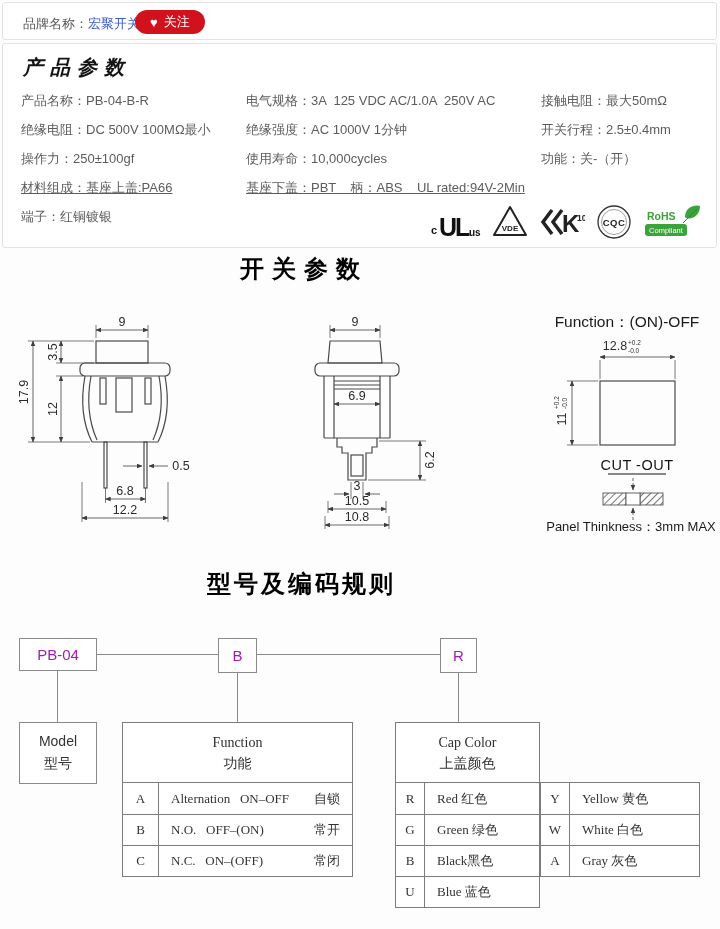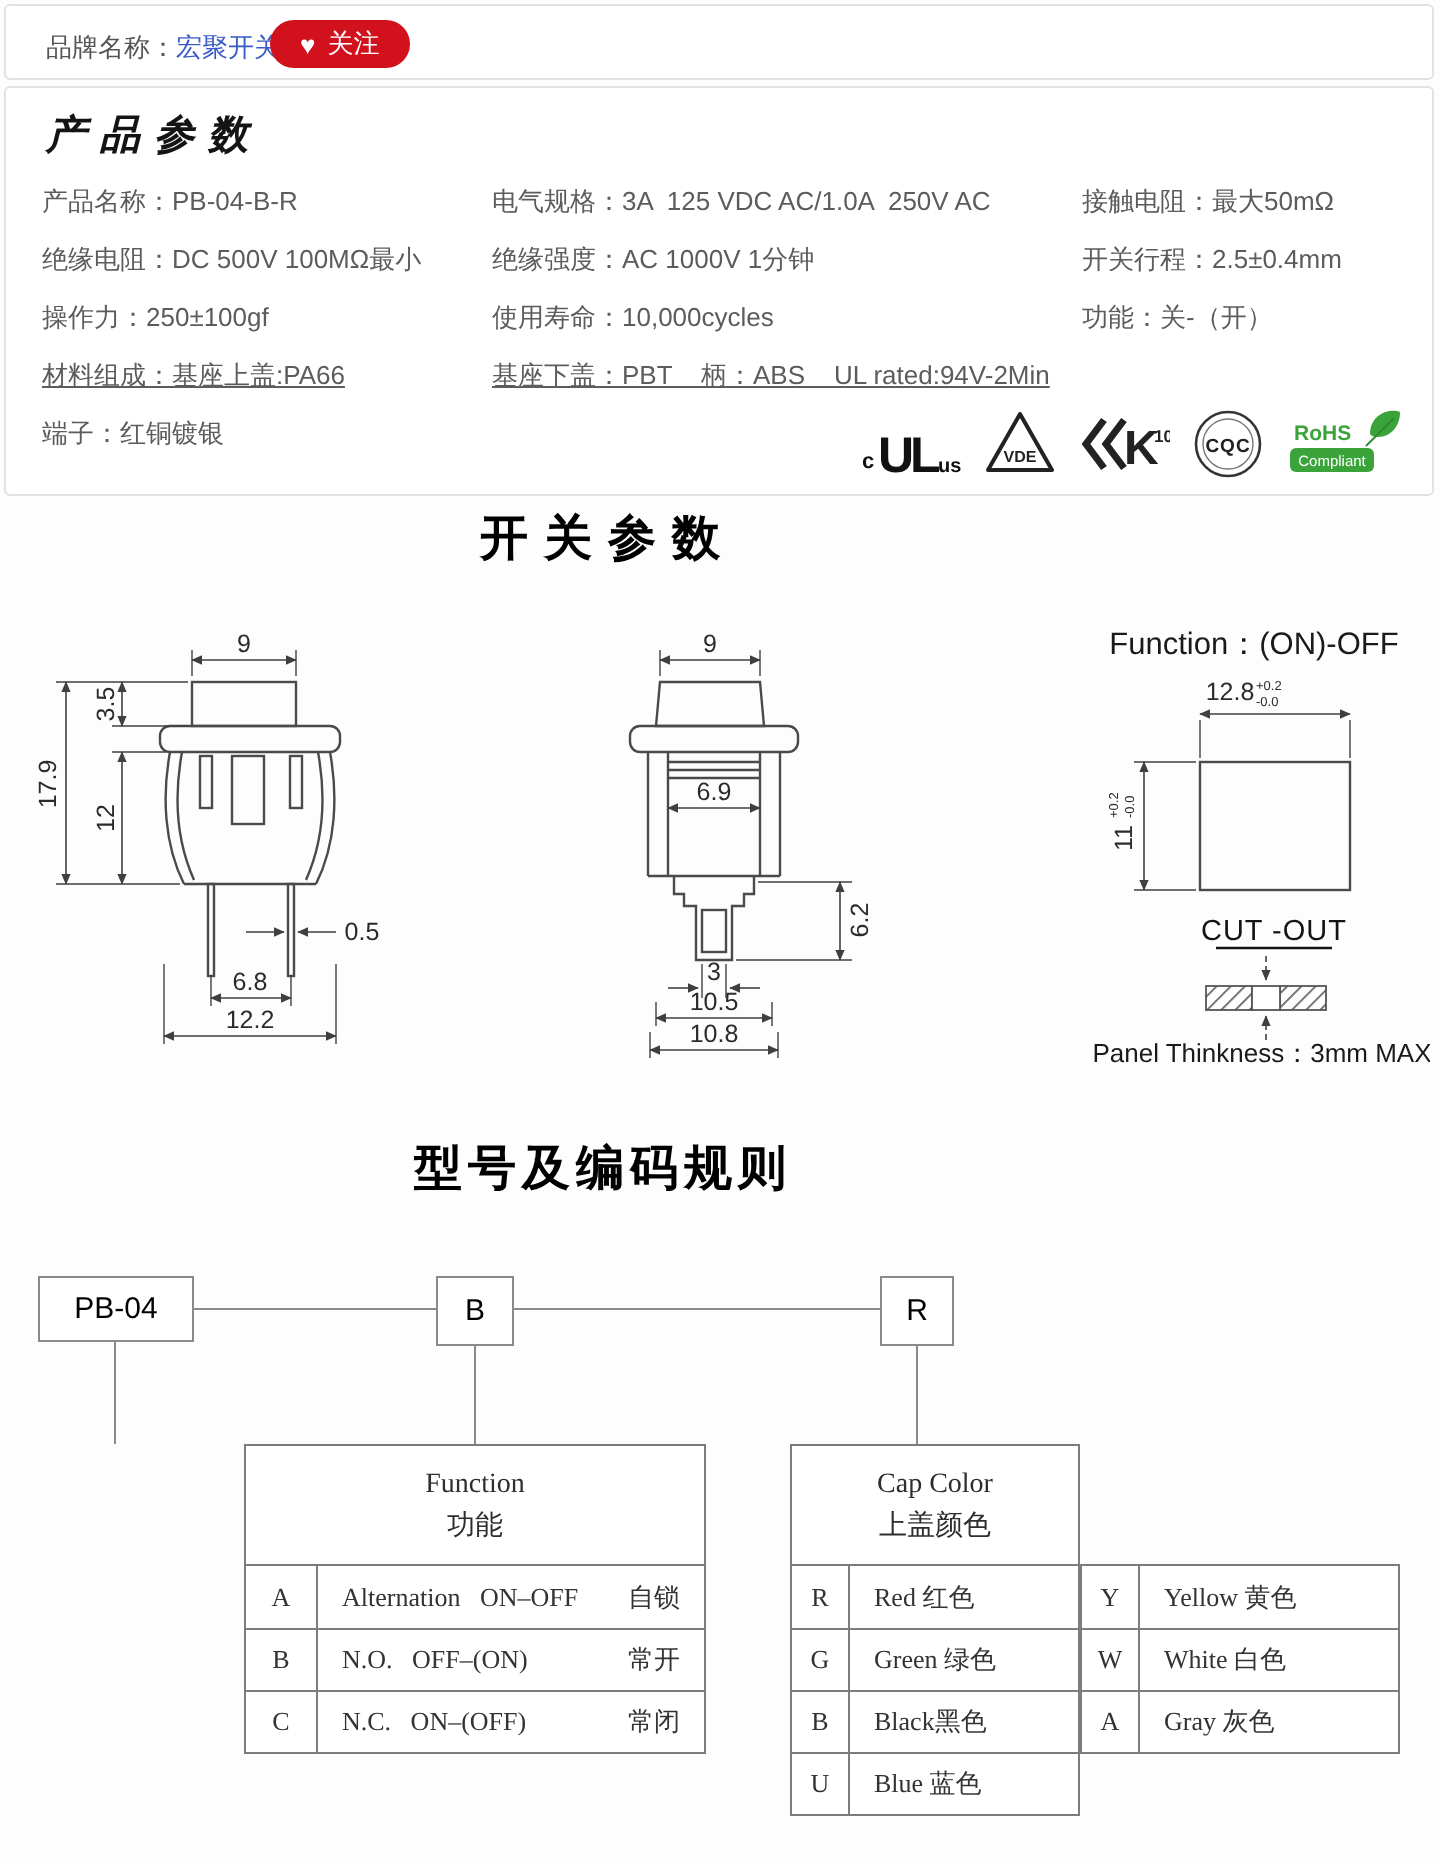--- a/index.html
+++ b/index.html
@@ -38,21 +38,21 @@
   .draw{position:absolute;}
   .o{stroke:#4a4a4a;fill:none;stroke-width:1.2;}
   .d{stroke:#3f3f3f;fill:none;stroke-width:0.8;}
   .e{stroke:#3f3f3f;fill:none;stroke-width:0.7;}
   .t{font-size:12.5px;fill:#2b2b2b;text-anchor:middle;font-family:"Liberation Sans","DejaVu Sans",sans-serif;}
   .ts{font-size:6.5px;fill:#2b2b2b;font-family:"Liberation Sans","DejaVu Sans",sans-serif;}
   .big{font-size:15.5px;fill:#1a1a1a;}
   
   .coding{position:absolute;left:0;top:630px;width:720px;height:299px;}
   .cbox{position:absolute;border:1px solid #8a8a8a;box-sizing:border-box;background:#fff;
-        display:flex;align-items:center;justify-content:center;font-size:15px;color:#000000;}
+        display:flex;align-items:center;justify-content:center;font-size:15px;color:#a21caf;}
   .hline{position:absolute;height:1px;background:#8a8a8a;}
   .vline{position:absolute;width:1px;background:#8a8a8a;}
   .modelbox{left:19px;top:92px;width:78px;height:62px;flex-direction:column;font-size:14px;line-height:1.55;color:#333;}
   .ctable{position:absolute;border:1px solid #7c7c7c;box-sizing:border-box;background:#fff;color:#333;font-family:Liberation Serif, serif;}
   .ctable .thead{border-bottom:1px solid #7c7c7c;display:flex;flex-direction:column;
         align-items:center;justify-content:center;font-size:14px;line-height:1.5;color:#2e2e2e;}
   .trow{display:flex;align-items:center;height:31px;box-sizing:border-box;font-size:13px;}
   .trow + .trow{border-top:1px solid #7c7c7c;}
   .tcode{width:35px;text-align:center;border-right:1px solid #7c7c7c;align-self:stretch;
         display:flex;align-items:center;justify-content:center;}
@@ -279,20 +279,24 @@
   <div class="cbox" style="left:19px;top:8px;width:78px;height:33px;">PB-04</div>
   <div class="cbox" style="left:218px;top:8px;width:39px;height:35px;">B</div>
   <div class="cbox" style="left:440px;top:8px;width:37px;height:35px;">R</div>
 
   <div class="hline" style="left:97px;top:24px;width:121px;"></div>
   <div class="hline" style="left:257px;top:24px;width:183px;"></div>
   <div class="vline" style="left:57px;top:41px;height:51px;"></div>
   <div class="vline" style="left:237px;top:43px;height:49px;"></div>
   <div class="vline" style="left:458px;top:43px;height:49px;"></div>
 
+  <div class="cbox modelbox">
+    <span>Model</span>
+    <span>型号</span>
+  </div>
 
   <div class="ctable fun-table">
     <div class="thead">
       <span>Function</span>
       <span>功能</span>
     </div>
     <div class="trow">
       <span class="tcode">A</span>
       <span class="tdesc">Alternation   ON–OFF</span>
       <span class="tzh">自锁</span>

